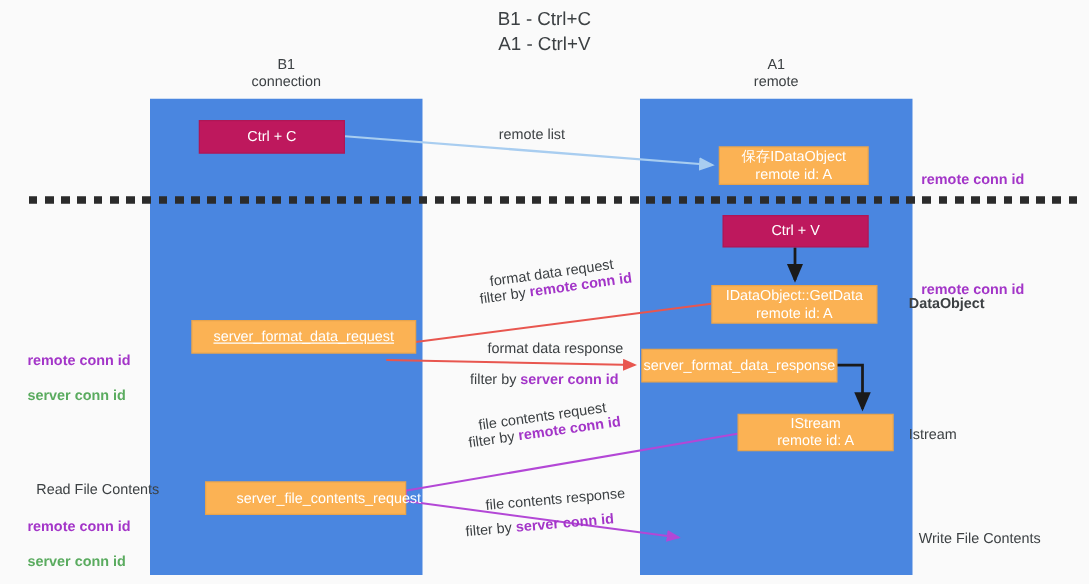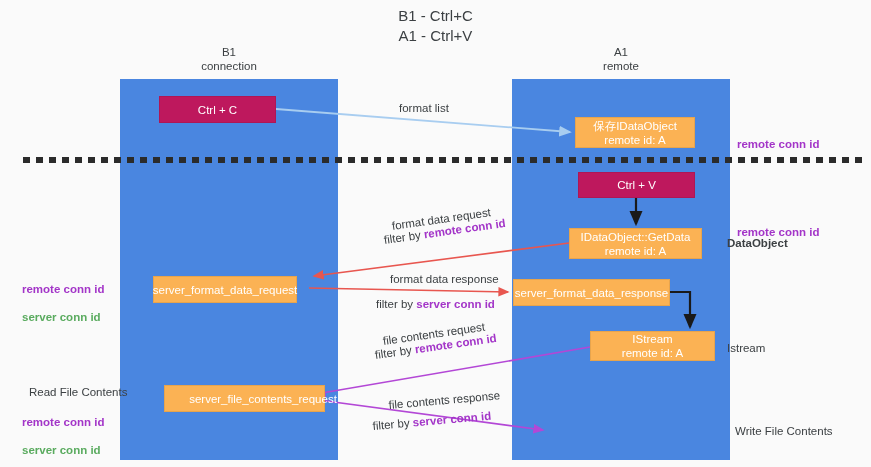--- a/index.html
+++ b/index.html
@@ -74,21 +74,21 @@
     white-space: pre-line;
     z-index: 5;
   }
   .node.green { background: #be185d; }
   .node.orange { background: #fbb254; }
 
   #node-ctrl-c   { left: 159px; top: 96px;  width: 117px; height: 27px; }
   #node-save-ido { left: 575px; top: 117px; width: 120px; height: 31px; }
   #node-ctrl-v   { left: 578px; top: 172px; width: 117px; height: 26px; }
   #node-getdata  { left: 569px; top: 228px; width: 133px; height: 31px; }
-  #node-sfdreq   { left: 153px; top: 276px; width: 144px; height: 27px; }
+  #node-sfdreq   { left: 153px; top: 256px; width: 180px; height: 27px; text-decoration: underline; }
   #node-sfdresp  { left: 513px; top: 279px; width: 157px; height: 27px; }
   #node-istream  { left: 590px; top: 331px; width: 125px; height: 30px; }
   #node-sfcreq   { left: 164px; top: 385px; width: 161px; height: 27px; padding-left: 37px; }
   #node-sfcresp  { left: 548px; top: 417px; width: 157px; height: 27px; }
 
   
   .annot {
     position: absolute;
     font-size: 11.5px;
     line-height: 14px;
@@ -213,21 +213,21 @@
   <div class="annot" id="annot-l1">
     <div class="purple">remote conn id</div>
     <div class="green-t">server conn id</div>
   </div>
   <div class="annot plain" id="annot-l2">Read File Contents</div>
   <div class="annot" id="annot-l3">
     <div class="purple">remote conn id</div>
     <div class="green-t">server conn id</div>
   </div>
 
-  <div class="edge-label" id="elabel-format-list">format list</div>
+  <div class="edge-label" id="elabel-format-list">remote list</div>
 
   <div class="edge-label" id="elabel-fdreq-1">format data request</div>
   <div class="edge-label" id="elabel-fdreq-2">
     <span class="dark-t">filter by </span><span class="purple">remote conn id</span>
   </div>
 
   <div class="edge-label" id="elabel-fdresp-1">format data response</div>
   <div class="edge-label" id="elabel-fdresp-2">
     <span class="dark-t">filter by </span><span class="purple">server conn id</span>
   </div>

